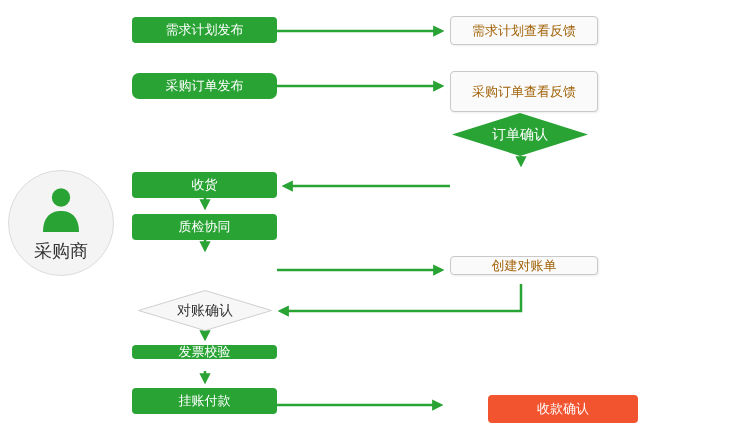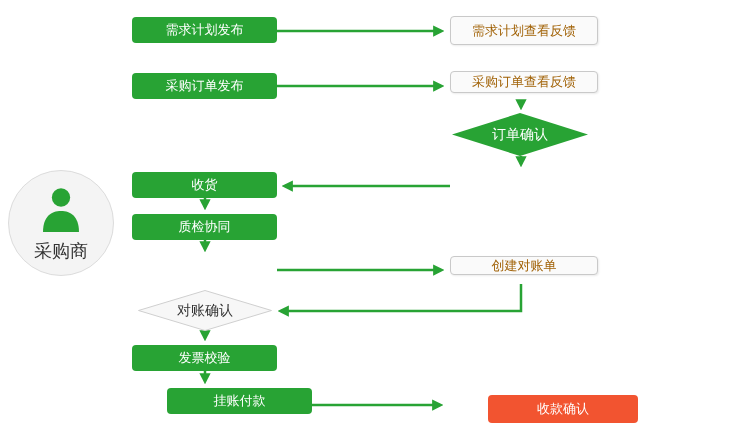--- a/index.html
+++ b/index.html
@@ -53,28 +53,28 @@
       <line x1="205" y1="240" x2="205" y2="249" marker-end="url(#ah)"></line>
       <line x1="277" y1="270" x2="441" y2="270" marker-end="url(#ah)"></line>
       <path d="M521 284 L521 311 L281 311" marker-end="url(#ah)"></path>
       <line x1="205" y1="331" x2="205" y2="338" marker-end="url(#ah)"></line>
       <line x1="205" y1="371" x2="205" y2="381" marker-end="url(#ah)"></line>
       <line x1="277" y1="405" x2="440" y2="405" marker-end="url(#ah)"></line>
     </g>
   </svg>
 
   <div class="node green-box" style="left:132px;top:17px;width:145px;height:26px;">需求计划发布</div>
-  <div class="node green-box" style="left:132px;top:73px;width:145px;height:26px;">采购订单发布</div>
+  <div class="node green-box" style="left:132px;top:73px;width:145px;height:26px;border-radius:7px;">采购订单发布</div>
   <div class="node green-box" style="left:132px;top:172px;width:145px;height:26px;">收货</div>
   <div class="node green-box" style="left:132px;top:214px;width:145px;height:26px;">质检协同</div>
-  <div class="node green-box" style="left:132px;top:345px;width:145px;height:26px;">发票校验</div>
-  <div class="node green-box" style="left:132px;top:388px;width:145px;height:26px;margin-left:35px;">挂账付款</div>
+  <div class="node green-box" style="left:132px;top:345px;width:145px;height:14px;">发票校验</div>
+  <div class="node green-box" style="left:132px;top:388px;width:145px;height:26px;">挂账付款</div>
 
   <div class="node white-box" style="left:450px;top:16px;width:148px;height:29px;">需求计划查看反馈</div>
-  <div class="node white-box" style="left:450px;top:71px;width:148px;height:22px;">采购订单查看反馈</div>
+  <div class="node white-box" style="left:450px;top:71px;width:148px;height:41px;">采购订单查看反馈</div>
   <div class="node white-box" style="left:450px;top:256px;width:148px;height:19px;">创建对账单</div>
 
   <div class="node red-box" style="left:448px;top:395px;width:150px;height:28px;margin-left:40px;">收款确认</div>
 
   <div class="diamond diamond-green" style="left:452px;top:113px;width:136px;height:43px;">
     <svg width="136" height="43">
       <polygon points="68,0 136,21.5 68,43 0,21.5" fill="#28a334"></polygon>
     </svg>
     <div class="dlabel">订单确认</div>
   </div>

